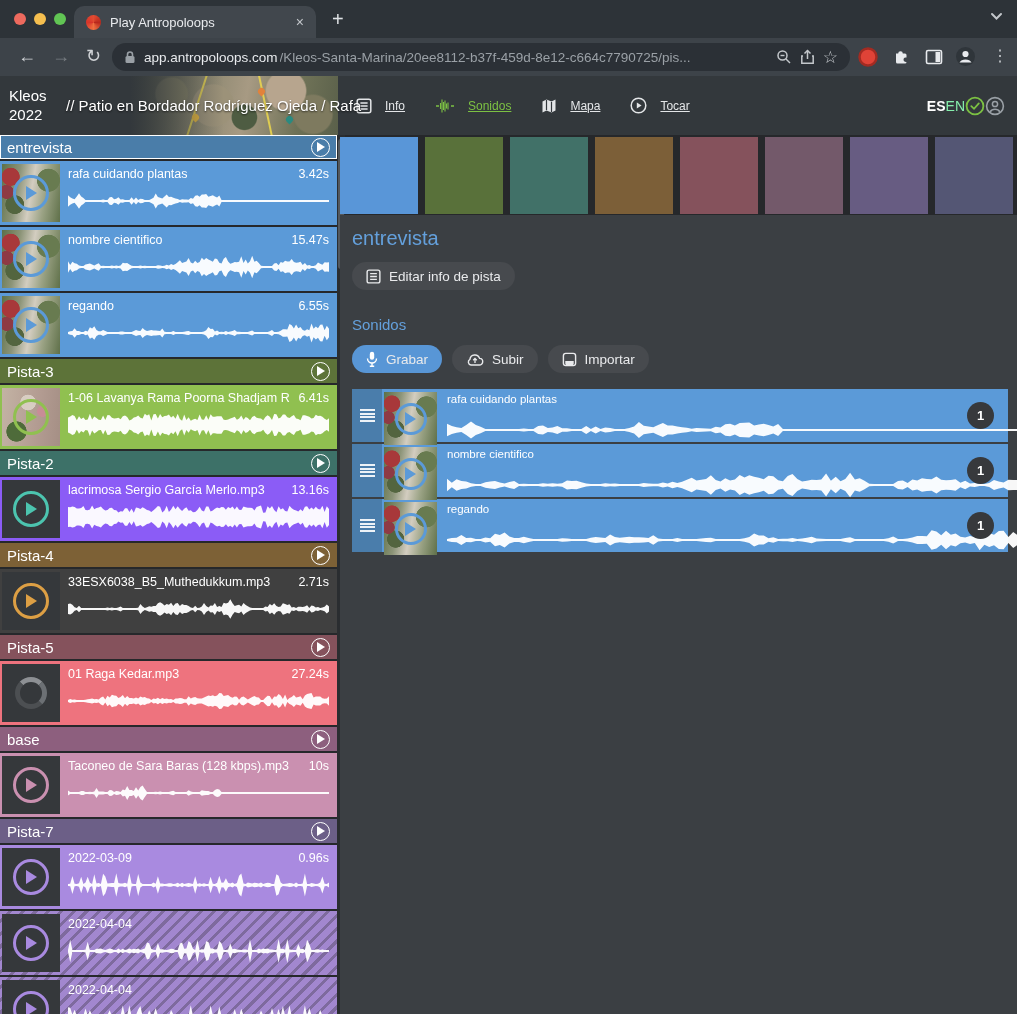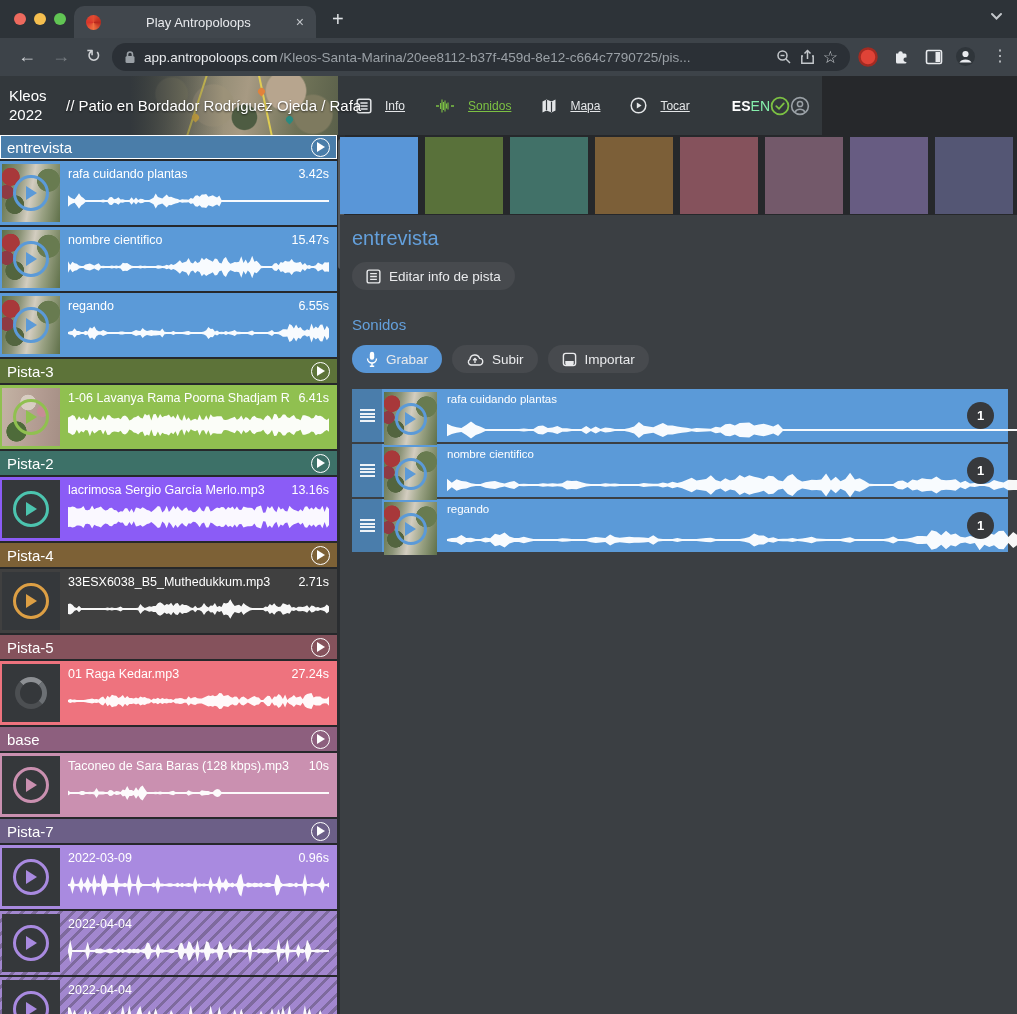--- a/index.html
+++ b/index.html
@@ -9,39 +9,39 @@
   
   .tabbar { position:absolute; left:0; top:0; width:1017px; height:38px; background:#2d3338; }
   .traffic { position:absolute; left:14px; top:13px; display:flex; gap:8px; }
   .dot { width:12px; height:12px; border-radius:50%; }
   .dot.r{background:#ed6a5e}.dot.y{background:#f5bf4f}.dot.g{background:#61c554}
   .tab { position:absolute; left:74px; top:6px; width:242px; height:32px; background:#41474d;
          border-radius:10px 10px 0 0; display:flex; align-items:center; gap:9px; padding:0 12px;
          color:#e8eaed; font-size:13px; }
   .favicon { width:15px; height:15px; border-radius:50%; flex:none;
              background:conic-gradient(#e24b31,#b7281d,#f07040,#d8352a,#e24b31); }
-  .tab-title { flex:1; white-space:nowrap; overflow:hidden;text-align:center; }
+  .tab-title { flex:1; white-space:nowrap; overflow:hidden; }
   .tab-close { color:#c3c7cb; font-size:14px; }
   .newtab { position:absolute; left:332px; top:10px; color:#dfe2e5; font-size:20px; line-height:18px; }
   .tab-chevron { position:absolute; right:14px; top:12px; color:#c3c7cb; font-size:13px; }
 
   .toolbar { position:absolute; left:0; top:38px; width:1017px; height:38px; background:#3d4349; }
   .navbtn { position:absolute; top:8px; color:#cfd2d5; font-size:18px; line-height:20px; }
   .navbtn.fwd { color:#787d82; }
   .urlpill { position:absolute; left:112px; top:5px; width:738px; height:28px; border-radius:14px;
              background:#2b3036; display:flex; align-items:center; gap:8px; padding:0 12px;
              font-size:13.5px; color:#9aa0a6; }
   .url-host { color:#e8eaed; }
   .url-path { white-space:nowrap; overflow:hidden; flex:1; }
   .pill-ic { flex:none; display:flex; align-items:center; }
   .ext { position:absolute; top:8px; display:flex; align-items:center; }
   svg { display:block; }
 
   
-  .appheader { position:absolute; left:0; top:76px; width:822px; height:59px; background:#33383c; }
+  .appheader { position:absolute; left:0; top:76px; width:1017px; height:59px; background:#33383c; }
   .kleos { position:absolute; left:9px; top:11px; width:62px; color:#fff; font-size:15px; line-height:1.25; }
   .mapthumb { position:absolute; left:130px; top:0; width:208px; height:59px; overflow:hidden;
     background:
       radial-gradient(circle at 20% 30%, #8a8668 0 9%, transparent 10%),
       radial-gradient(circle at 55% 70%, #4e5c42 0 10%, transparent 11%),
       radial-gradient(circle at 75% 25%, #b7a58e 0 12%, transparent 13%),
       radial-gradient(circle at 40% 50%, #9c9279 0 16%, transparent 17%),
       radial-gradient(circle at 88% 65%, #7e7a5f 0 10%, transparent 11%),
       linear-gradient(100deg, #565a46, #8c8770 35%, #a79a83 55%, #6f7257 80%, #5a604a); }
   .mapline { position:absolute; background:#e8d44f; opacity:.9; }

